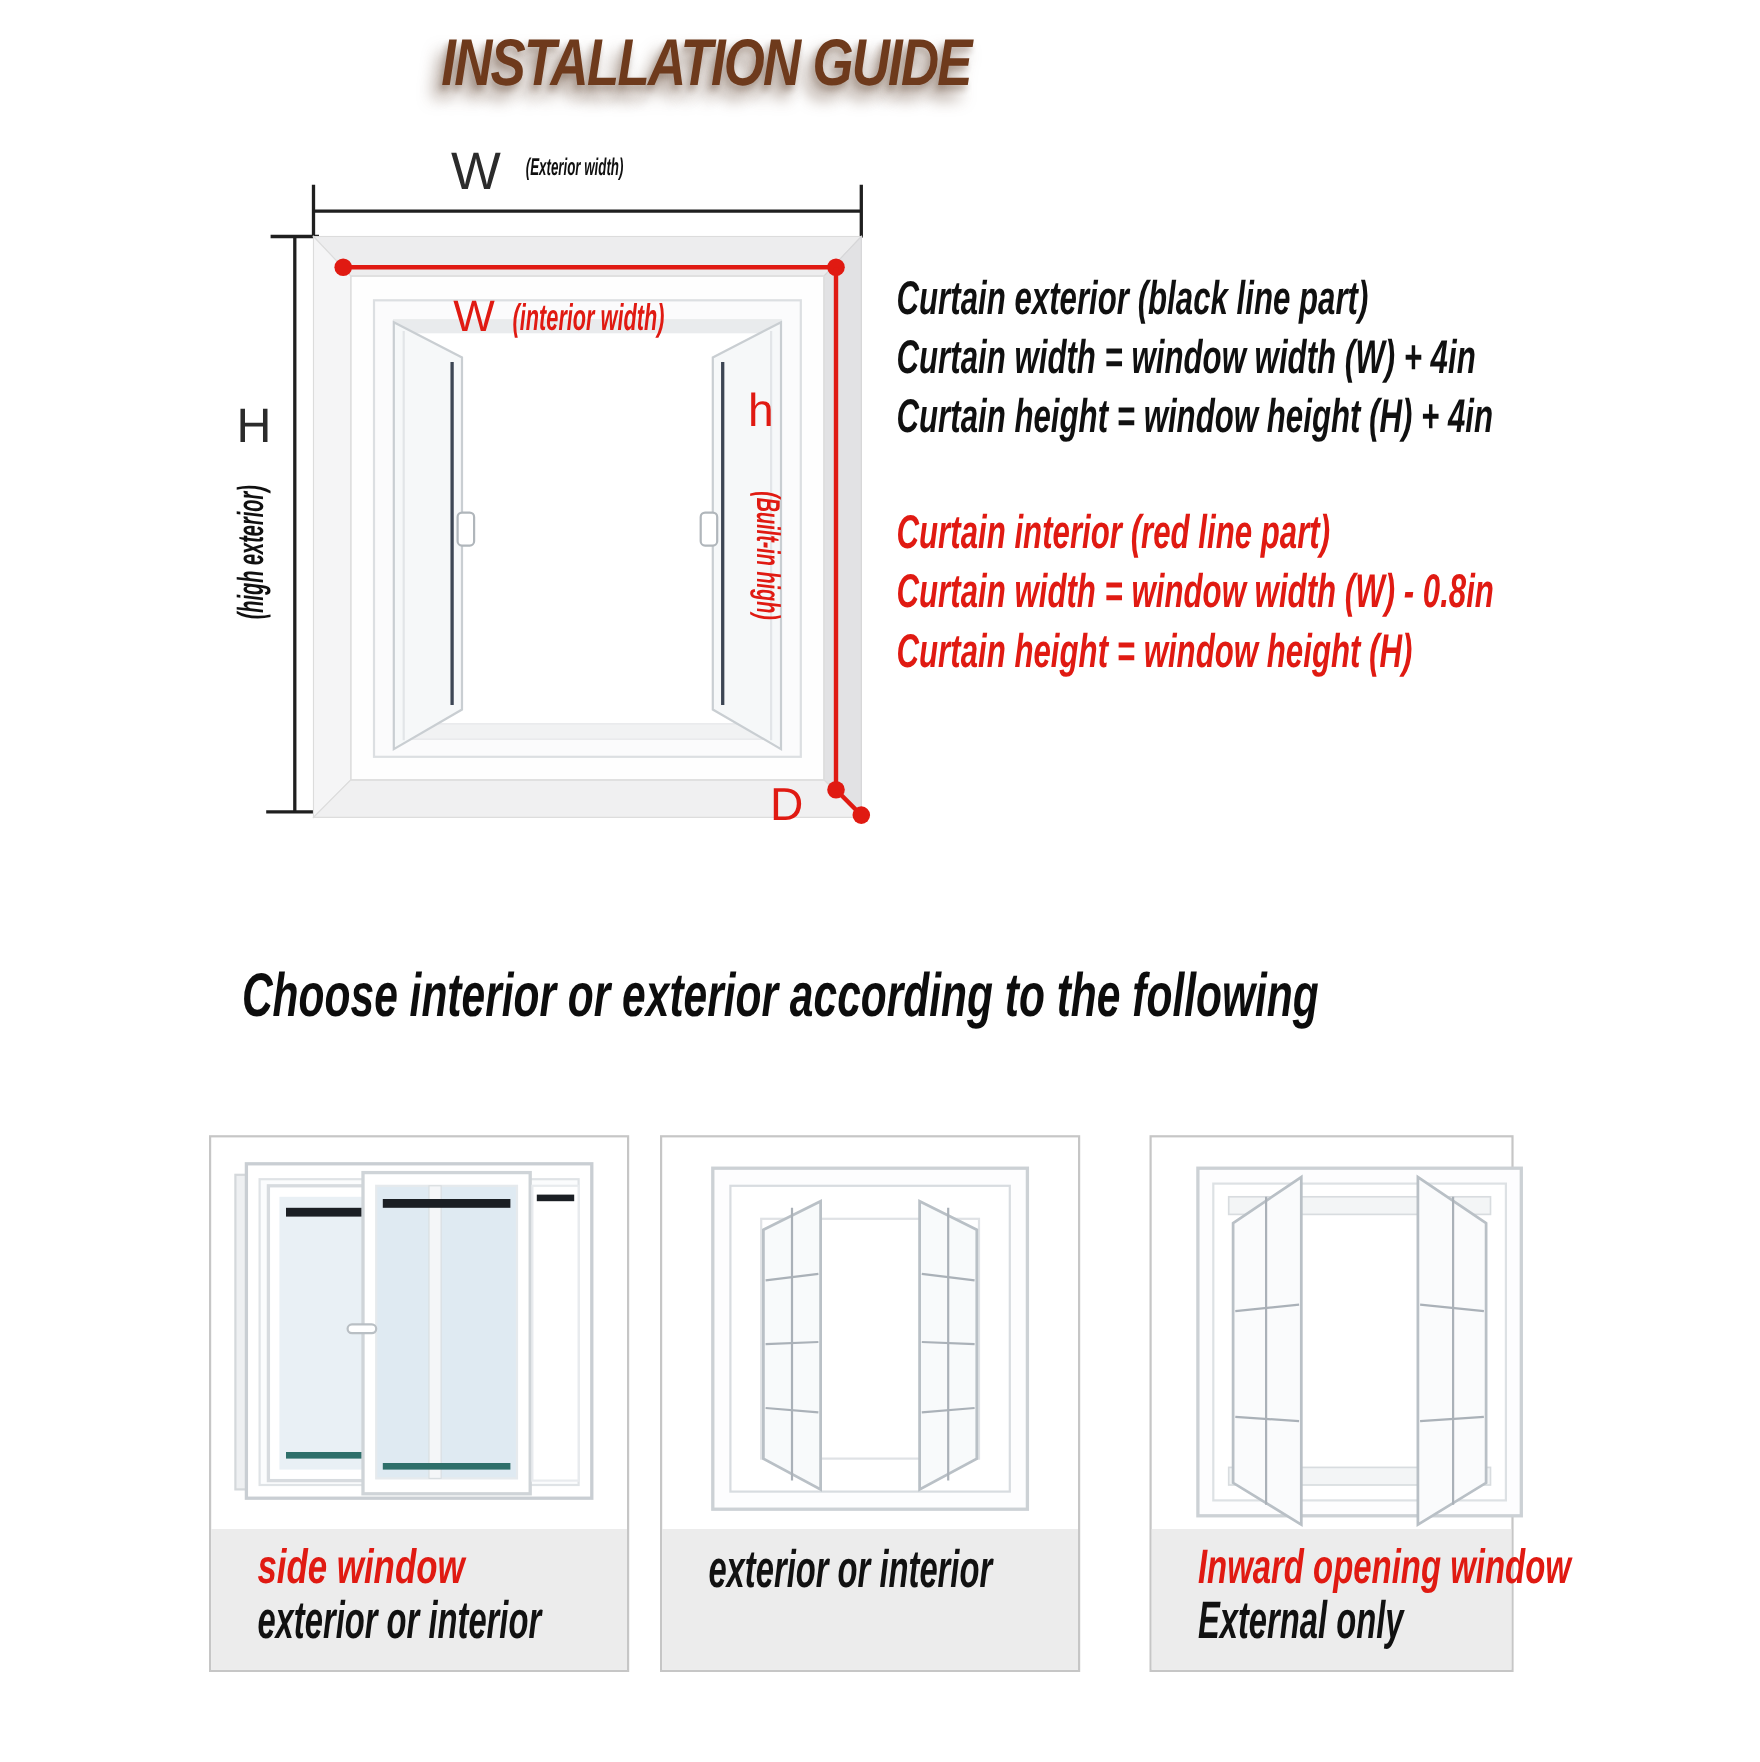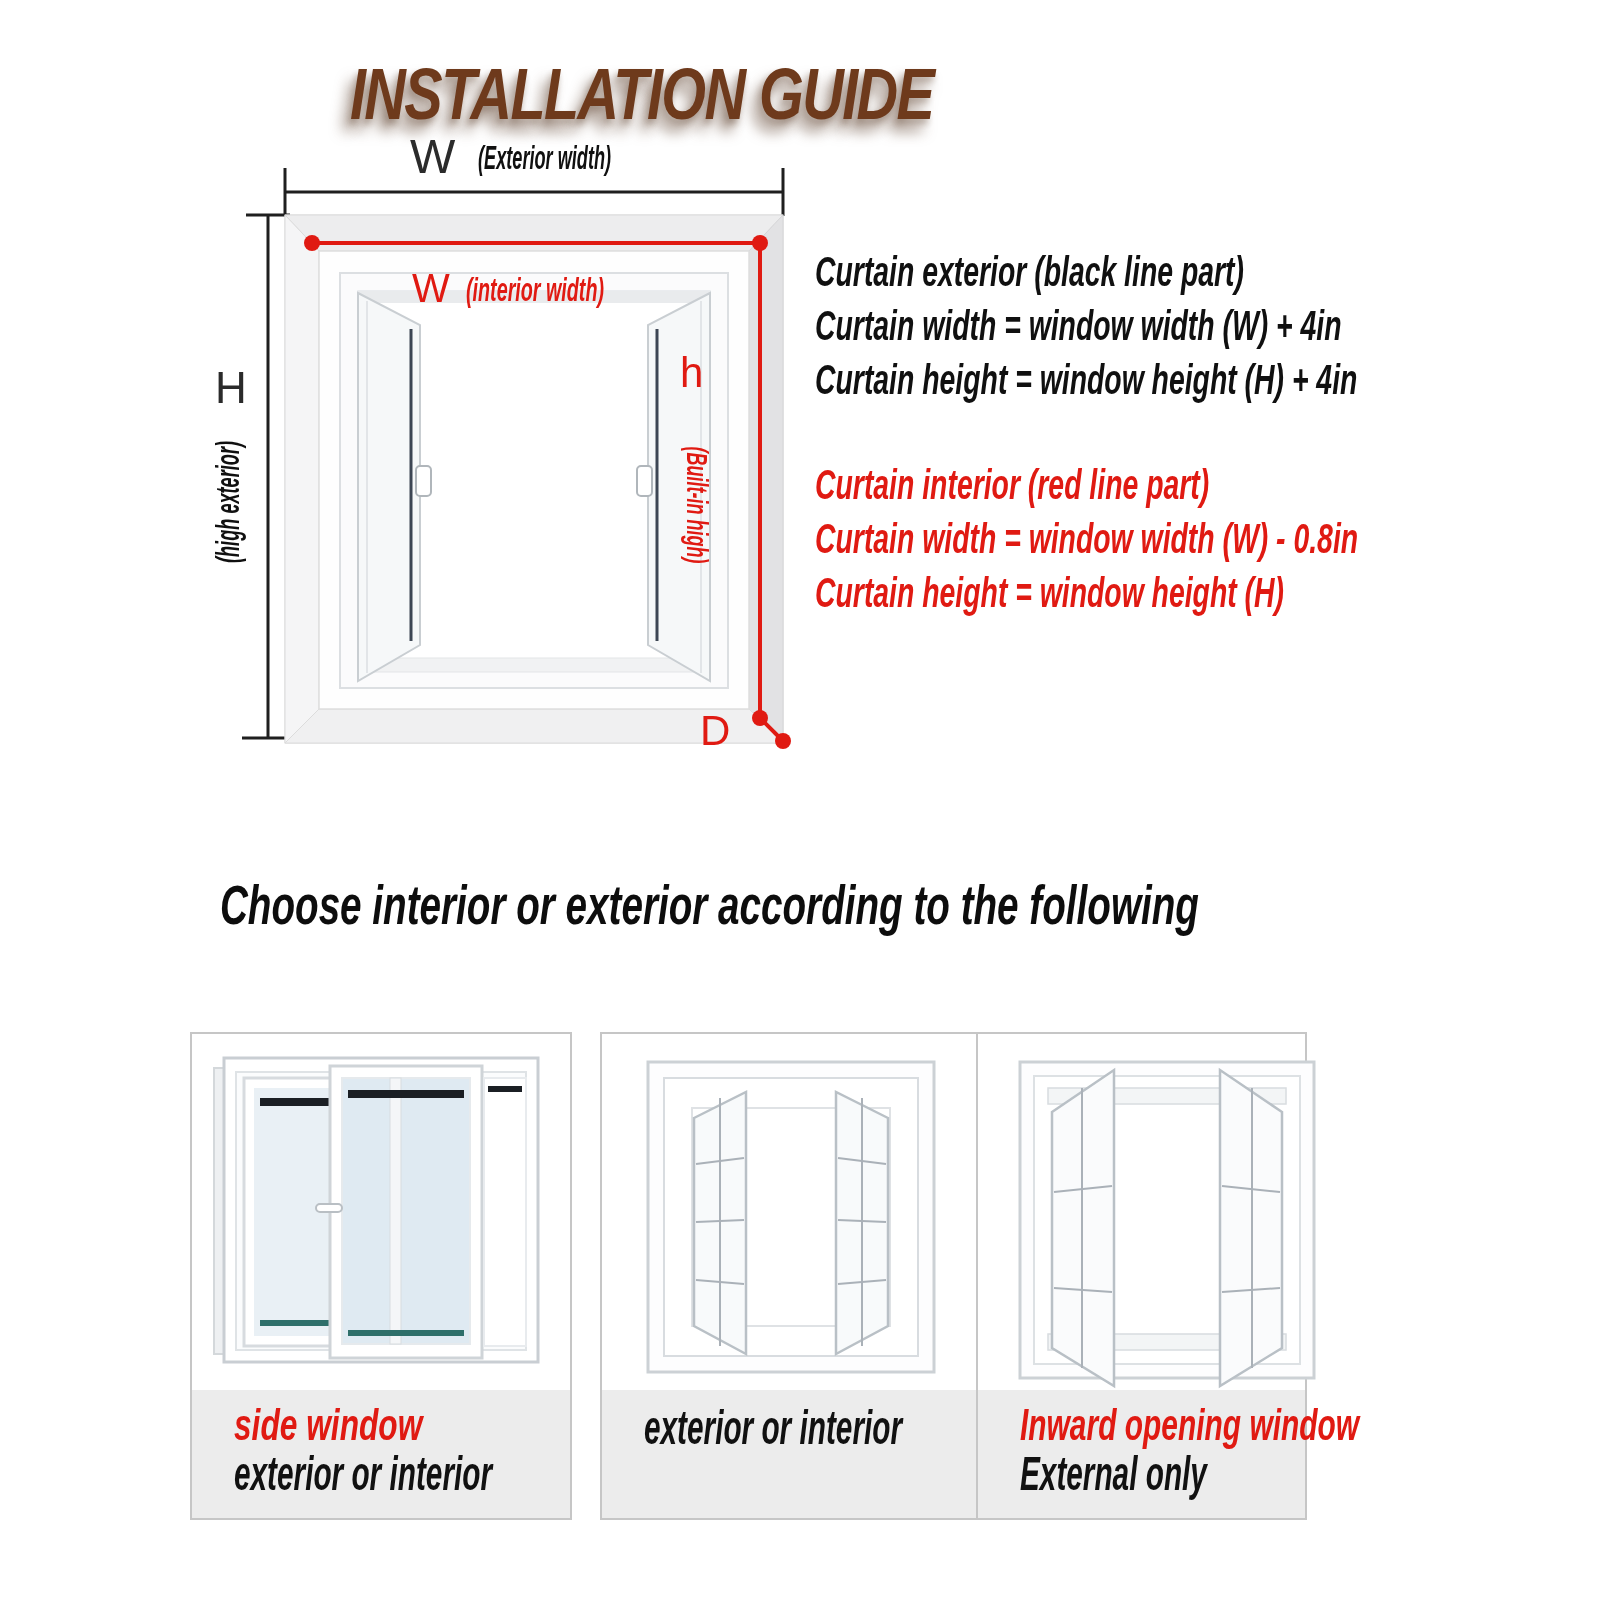--- a/index.html
+++ b/index.html
@@ -9,21 +9,21 @@
   }
   .abs{position:absolute;}
   .bi{font-weight:bold;font-style:italic;}
   .cond{display:inline-block;white-space:nowrap;transform:scaleX(var(--sx,.7));transform-origin:left center;}
   .red{color:#e01a12;}
   .blk{color:#101010;}
   .sym{font-weight:400;color:#2b2b2b;line-height:1;}
 
   
   #title{left:0;top:22px;width:1284px;text-align:center;
-    font-size:72px;font-weight:800;font-style:italic;letter-spacing:-2px;color:#6e3a1c;margin-top:31px;}
+    font-size:60px;font-weight:800;font-style:italic;letter-spacing:-2px;color:#6e3a1c;}
   #title .cond{--sx:.8;transform-origin:center center;
     text-shadow:-10px 12px 16px rgba(90,60,40,.60), -3px 5px 7px rgba(90,60,40,.35);}
 
   
   .lbl{line-height:1;}
   .rotbox{display:flex;align-items:center;justify-content:center;}
   .rotbox span{white-space:nowrap;}
 
   
   .instr .iline{height:54px;font-size:43px;font-weight:bold;font-style:italic;white-space:nowrap;}
@@ -91,21 +91,21 @@
       <circle cx="72" cy="113" r="8" stroke="none"></circle>
       <circle cx="520" cy="113" r="8" stroke="none"></circle>
       <line x1="520" y1="113" x2="520" y2="588"></line>
       <circle cx="520" cy="588" r="8" stroke="none"></circle>
       <line x1="520" y1="588" x2="543" y2="611"></line>
       <circle cx="543" cy="611" r="8" stroke="none"></circle>
     </g>
   </svg>
 
   <div class="abs lbl sym" style="left:410px;top:133px;font-size:48px;">W</div>
-  <div class="abs lbl bi blk" style="left:478px;top:141px;font-size:33px;"><span class="cond" style="--sx:.55">(Exterior width)</span></div>
+  <div class="abs lbl bi blk" style="left:478px;top:141px;font-size:22px;"><span class="cond" style="--sx:.55">(Exterior width)</span></div>
 
   <div class="abs lbl sym" style="left:215px;top:366px;font-size:44px;">H</div>
   <div class="abs rotbox" style="left:196px;top:425px;width:64px;height:154px;">
     <span class="bi blk" style="font-size:33px;transform:rotate(-90deg) scaleX(.55);">(high exterior)</span>
   </div>
 
   <div class="abs lbl sym red" style="left:412px;top:268px;font-size:40px;color:#e01a12;">W</div>
   <div class="abs lbl bi red" style="left:466px;top:272px;font-size:34px;"><span class="cond" style="--sx:.58">(interior width)</span></div>
 
   <div class="abs lbl sym red" style="left:680px;top:352px;font-size:42px;color:#e01a12;">h</div>
@@ -169,21 +169,21 @@
       <line x1="244" y1="52" x2="244" y2="300" stroke="#aab1b8" stroke-width="2"></line>
       <line x1="268" y1="118" x2="220" y2="112" stroke="#aab1b8" stroke-width="2"></line>
       <line x1="268" y1="176" x2="220" y2="174" stroke="#aab1b8" stroke-width="2"></line>
       <line x1="268" y1="234" x2="220" y2="238" stroke="#aab1b8" stroke-width="2"></line>
     </svg>
     <div class="caption">
       <div class="cap-sub"><span class="cond">exterior or interior</span></div>
     </div>
   </div>
 
-  <div class="abs panel" style="left:976px;width:331px;">
+  <div class="abs panel" style="left:1045px;width:331px;">
     <svg width="346" height="345" viewBox="0 0 346 345">
       <rect x="26" y="16" width="294" height="316" fill="#fdfdfe" stroke="#ccd1d5" stroke-width="3"></rect>
       <rect x="40" y="30" width="266" height="288" fill="#ffffff" stroke="#dde1e4" stroke-width="2"></rect>
       <rect x="54" y="42" width="238" height="16" fill="#f3f5f6" stroke="#d8dcdf" stroke-width="1.5"></rect>
       <rect x="54" y="288" width="238" height="16" fill="#f3f5f6" stroke="#d8dcdf" stroke-width="1.5"></rect>
       <polygon points="58,66 120,24 120,340 58,302" fill="#fafbfc" stroke="#b9c0c6" stroke-width="2.5"></polygon>
       <line x1="88" y1="42" x2="88" y2="322" stroke="#aab1b8" stroke-width="2"></line>
       <line x1="60" y1="146" x2="118" y2="140" stroke="#aab1b8" stroke-width="2"></line>
       <line x1="60" y1="242" x2="118" y2="246" stroke="#aab1b8" stroke-width="2"></line>
       <polygon points="288,66 226,24 226,340 288,302" fill="#fafbfc" stroke="#b9c0c6" stroke-width="2.5"></polygon>

